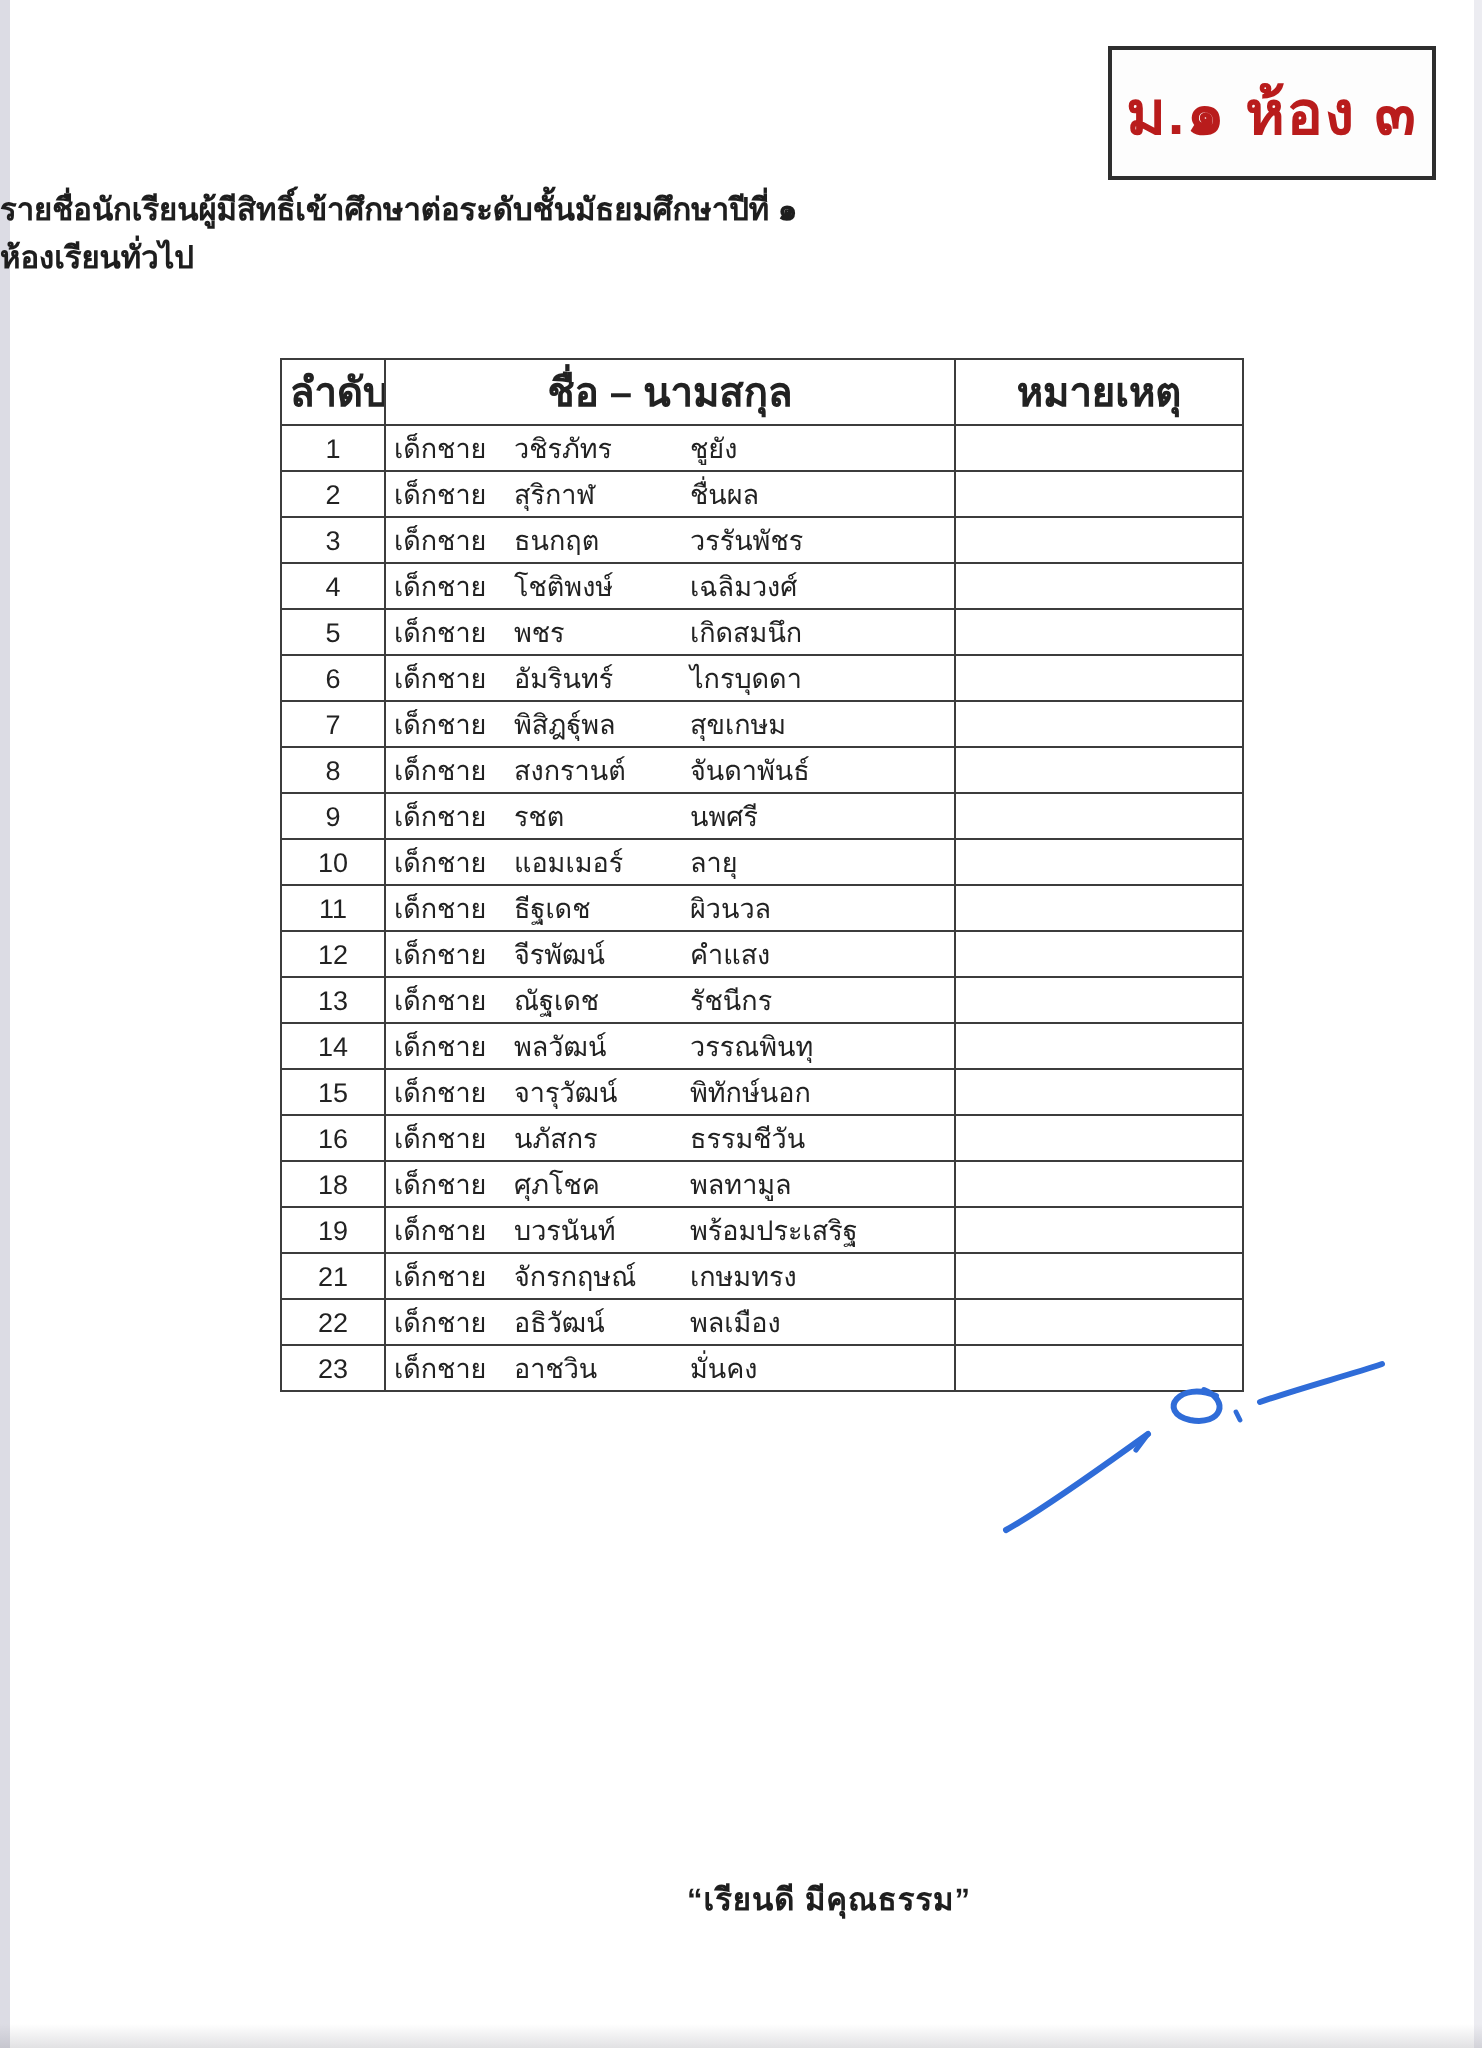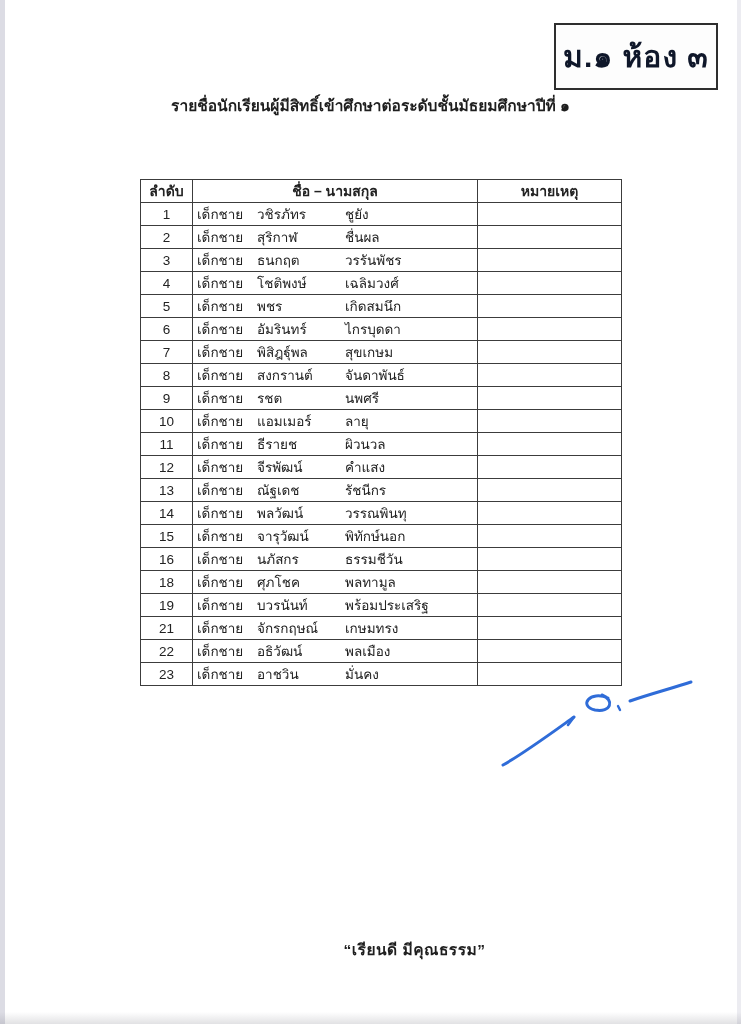--- a/index.html
+++ b/index.html
@@ -9,32 +9,32 @@
   }
   .edge-left{position:absolute;left:0;top:0;width:5px;height:100%;background:#dcdce4;}
   .edge-right{position:absolute;right:0;top:0;width:4px;height:100%;background:#ececf1;}
   .edge-bottom{position:absolute;left:0;bottom:0;width:100%;height:12px;
     background:linear-gradient(to bottom,rgba(120,120,130,0),rgba(120,120,130,0.22));}
   .stamp-box{
     position:absolute;left:554px;top:23px;width:160px;height:63px;
     border:2px solid #2e2e2e;display:flex;align-items:center;justify-content:center;
     background:#fdfdfd;
   }
-  .stamp-box span{font-size:30px;font-weight:600;letter-spacing:1px;color:#0f172a;}
-  .titles{position:absolute;left:0;top:94px;width:100%;text-align:center;}
+  .stamp-box span{font-size:30px;font-weight:600;letter-spacing:1px;color:#b91c1c;}
+  .titles{position:absolute;left:0;top:94px;width:100%;text-align:left;}
   .title-line{font-size:15.5px;font-weight:bold;line-height:24px;color:#1e1e1e;}
   table.students{
     position:absolute;left:140px;top:179px;width:481px;
     border-collapse:collapse;table-layout:fixed;
     font-size:13.5px;color:#222;
   }
   table.students th,table.students td{
     border:1px solid #3c3c3c;padding:0 4px;height:21px;overflow:hidden;white-space:nowrap;
   }
-  table.students th{font-weight:bold;height:22px;text-align:center;font-size:14px;}
+  table.students th{font-weight:bold;height:22px;text-align:center;font-size:20px;}
   col.c1{width:52px;} col.c2{width:285px;} col.c3{width:144px;}
   td.c-no{text-align:center;}
   td.c-name{padding-left:6px;}
   .name-wrap{display:flex;align-items:center;}
   .name-wrap .prefix{width:60px;flex:none;}
   .name-wrap .fname{width:88px;flex:none;}
   .name-wrap .lname{flex:1;}
   .signature{position:absolute;left:478px;top:662px;width:235px;height:125px;}
   .footer-quote{
     position:absolute;left:0;top:937px;width:100%;text-align:center;
@@ -48,20 +48,21 @@
 
   <div class="edge-left"></div>
   <div class="edge-right"></div>
 
   <div class="stamp-box">
     <span>ม.๑ ห้อง ๓</span>
   </div>
 
   <div class="titles">
     <div class="title-line">รายชื่อนักเรียนผู้มีสิทธิ์เข้าศึกษาต่อระดับชั้นมัธยมศึกษาปีที่ ๑</div>
+    <div class="title-line">ห้องเรียนทั่วไป</div>
   </div>
 
   <table class="students">
     <colgroup>
         <col class="c1">
         <col class="c2">
         <col class="c3">
       </colgroup>
     <thead>
       <tr>
@@ -189,21 +190,21 @@
         </span>
       </td>
       <td class="c-note"></td>
     </tr>
 
     <tr>
       <td class="c-no">11</td>
       <td class="c-name">
         <span class="name-wrap">
           <span class="prefix">เด็กชาย</span>
-          <span class="fname">ธีรายช</span>
+          <span class="fname">ธีฐเดช</span>
           <span class="lname">ผิวนวล</span>
         </span>
       </td>
       <td class="c-note"></td>
     </tr>
 
     <tr>
       <td class="c-no">12</td>
       <td class="c-name">
         <span class="name-wrap">

